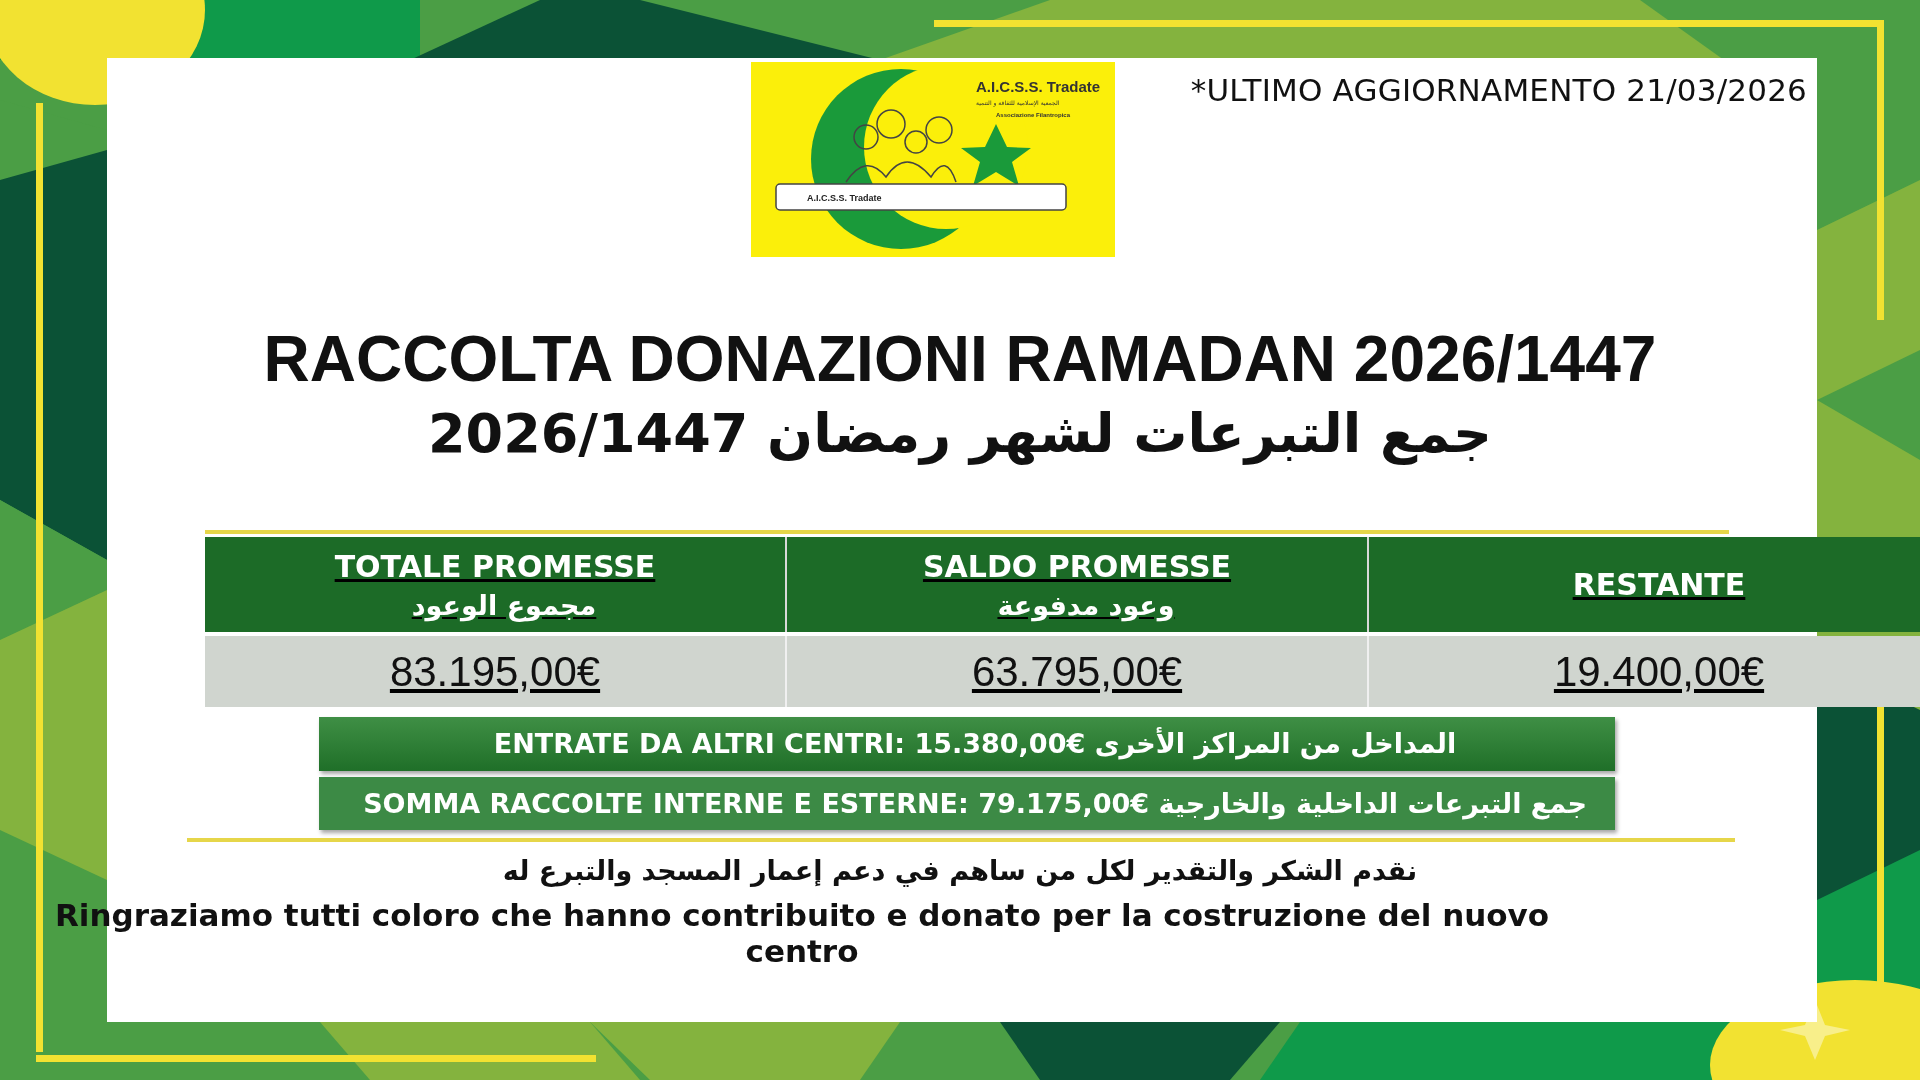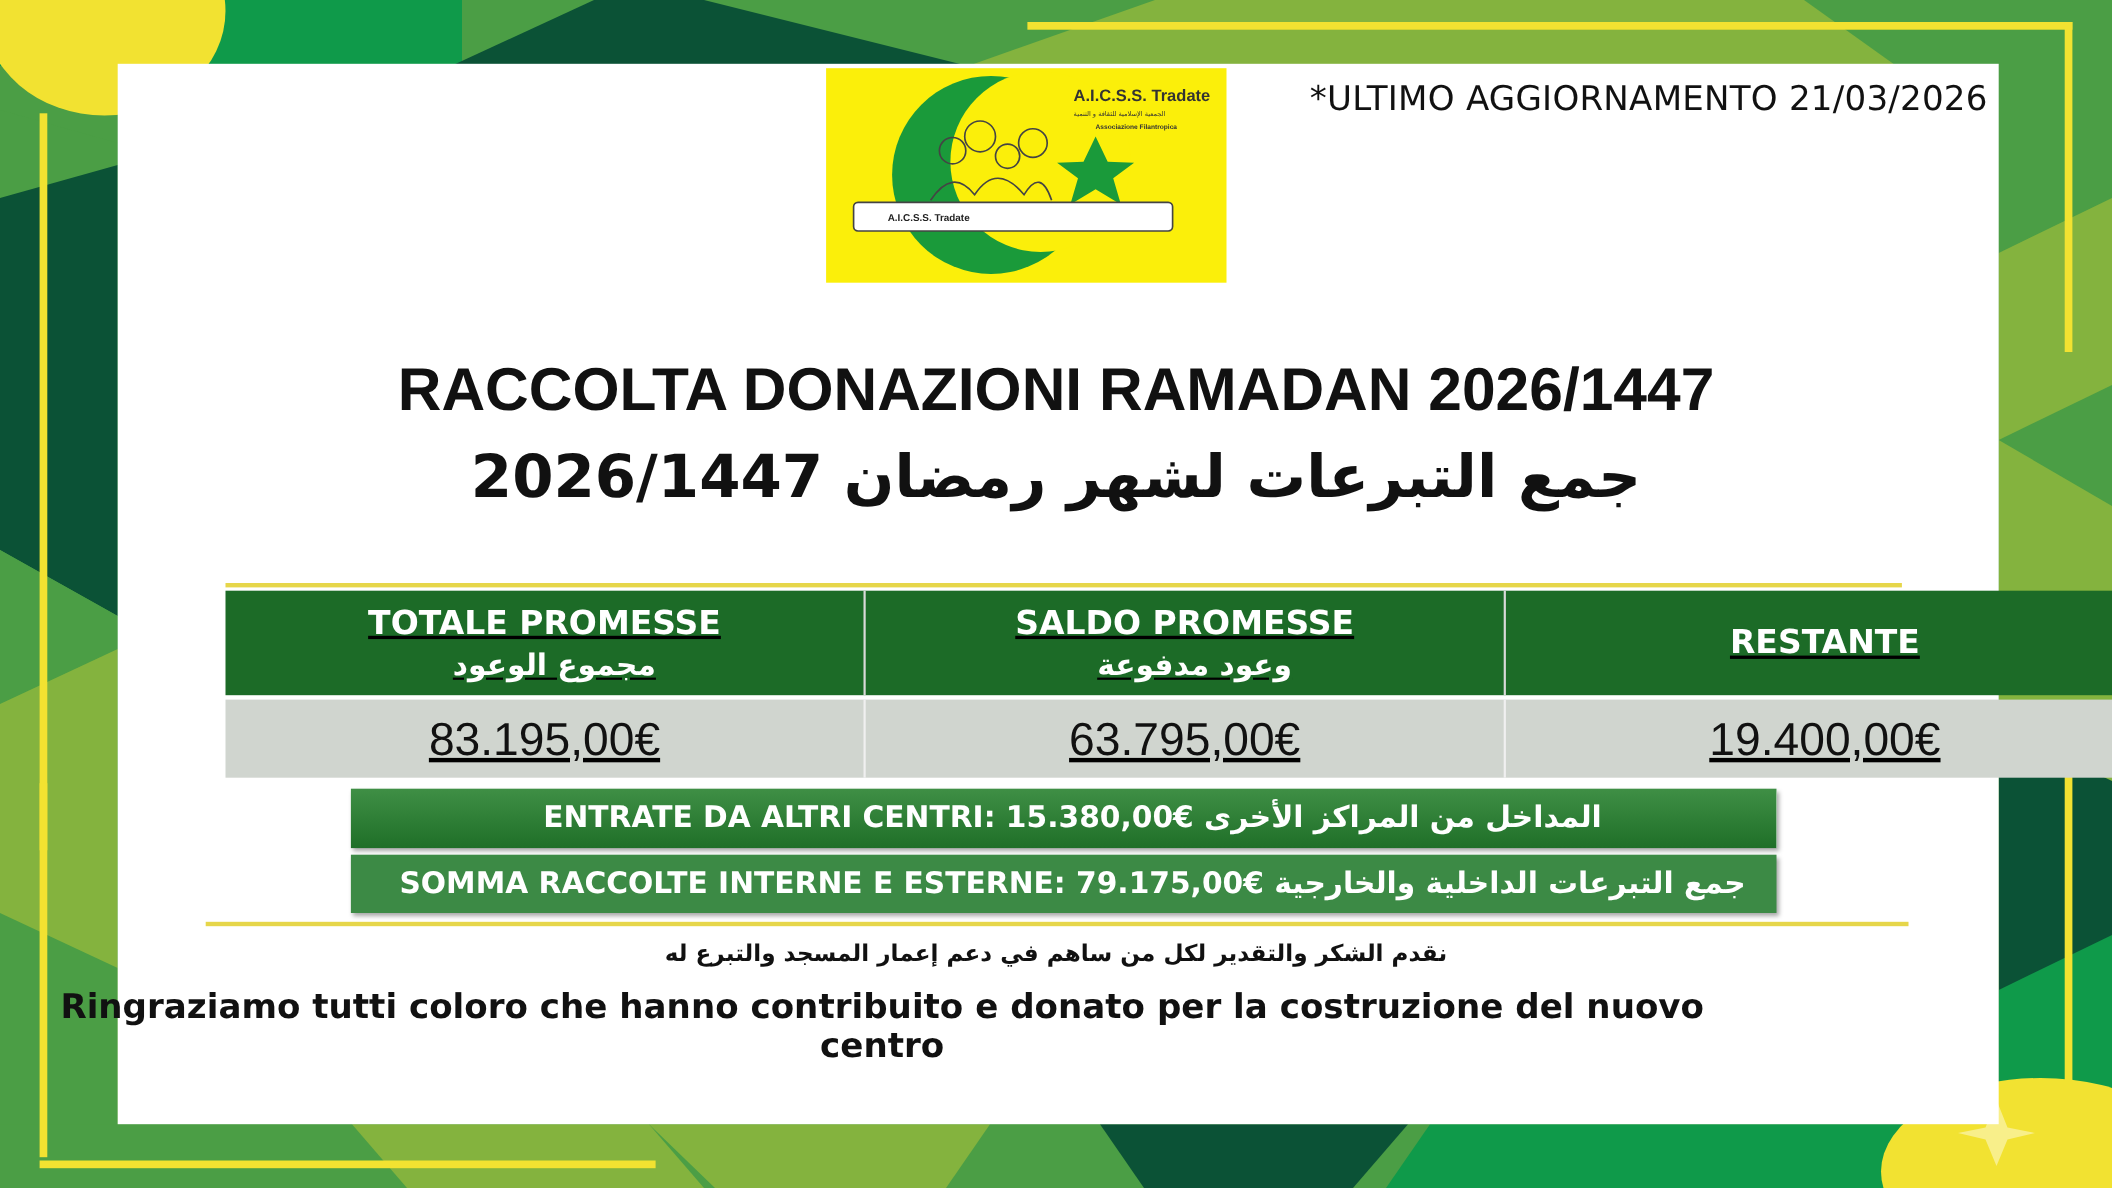--- a/index.html
+++ b/index.html
@@ -1,36 +1,36 @@
 <!DOCTYPE html>
 <html><head>
 <meta charset="utf-8">
 <style>
   html,body{margin:0;padding:0;}
   body{width:1920px;height:1080px;position:relative;overflow:hidden;background:#4b9e45;font-family:"Liberation Sans",sans-serif;}
   .bg{position:absolute;inset:0;width:1920px;height:1080px;}
   .card{position:absolute;left:107px;top:58px;width:1710px;height:964px;background:#ffffff;}
   .logo{position:absolute;left:751px;top:62px;width:364px;height:195px;background:#fbef0a;overflow:hidden;}
   .update{position:absolute;right:113px;top:72px;font-size:31px;color:#111;letter-spacing:0.2px;font-family:"DejaVu Sans",sans-serif;font-weight:normal;}
-  .title-it{position:absolute;left:0;width:1920px;top:322px;text-align:center;font-size:55px;font-weight:bold;color:#111;font-family:"Liberation Sans",sans-serif;}
+  .title-it{position:absolute;left:0;width:1920px;top:322px;text-align:center;font-size:64px;font-weight:bold;color:#111;font-family:"Liberation Sans",sans-serif;}
   .title-ar{position:absolute;left:0;width:1920px;top:402px;text-align:center;font-size:54px;font-weight:bold;color:#111;font-family:"DejaVu Sans",sans-serif;}
   .hr{position:absolute;height:4px;background:#e6d64a;}
   .table{position:absolute;left:205px;top:537px;width:1744px;text-decoration:underline;}
   .thead{display:flex;background:#1c6b27;height:95px;}
   .th{flex:1;text-align:center;color:#fff;border-right:2px solid #d9d9d9;display:flex;flex-direction:column;justify-content:center;}
   .th:last-child{border-right:none;}
   .th .it{font-size:30px;font-weight:bold;font-family:"DejaVu Sans",sans-serif;}
   .th .ar{font-size:27px;font-weight:bold;margin-top:6px;font-family:"DejaVu Sans",sans-serif;padding-left:18px;}
   .tbody{display:flex;background:#d0d5cf;height:71px;margin-top:4px;}
   .td{flex:1;text-align:center;font-size:42px;color:#111;line-height:71px;border-right:2px solid #f0f0f0;font-family:"Liberation Sans",sans-serif;}
   .td:last-child{border-right:none;}
   .band{position:absolute;left:319px;width:1280px;color:#fff;text-align:center;font-weight:bold;font-size:27px;box-shadow:2px 3px 4px rgba(0,0,0,0.35);font-family:"DejaVu Sans",sans-serif;padding-left:16px;}
   .band1{top:717px;height:54px;line-height:54px;background:linear-gradient(#3f8f45,#1f6f28);}
   .band2{top:777px;height:53px;line-height:53px;background:#3c8a45;}
-  .thanks-ar{position:absolute;left:0;width:1920px;top:855px;text-align:center;font-size:21px;font-weight:bold;color:#111;font-family:"DejaVu Sans",sans-serif;}
+  .thanks-ar{position:absolute;left:0;width:1920px;top:855px;text-align:center;font-size:27px;font-weight:bold;color:#111;font-family:"DejaVu Sans",sans-serif;}
   .thanks-it{position:absolute;left:0;width:1604px;top:897px;text-align:center;font-size:31px;font-weight:bold;color:#111;font-family:"DejaVu Sans",sans-serif;}
 </style>
 </head>
 <body>
 
 <svg class="bg" viewBox="0 0 1920 1080" xmlns="http://www.w3.org/2000/svg">
   <rect width="1920" height="1080" fill="#4b9e45"></rect>
 
   <polygon points="0,0 420,0 420,60 0,60" fill="#0f9a4a"></polygon>
   <polygon points="410,60 540,0 640,0 880,60" fill="#0b5236"></polygon>

